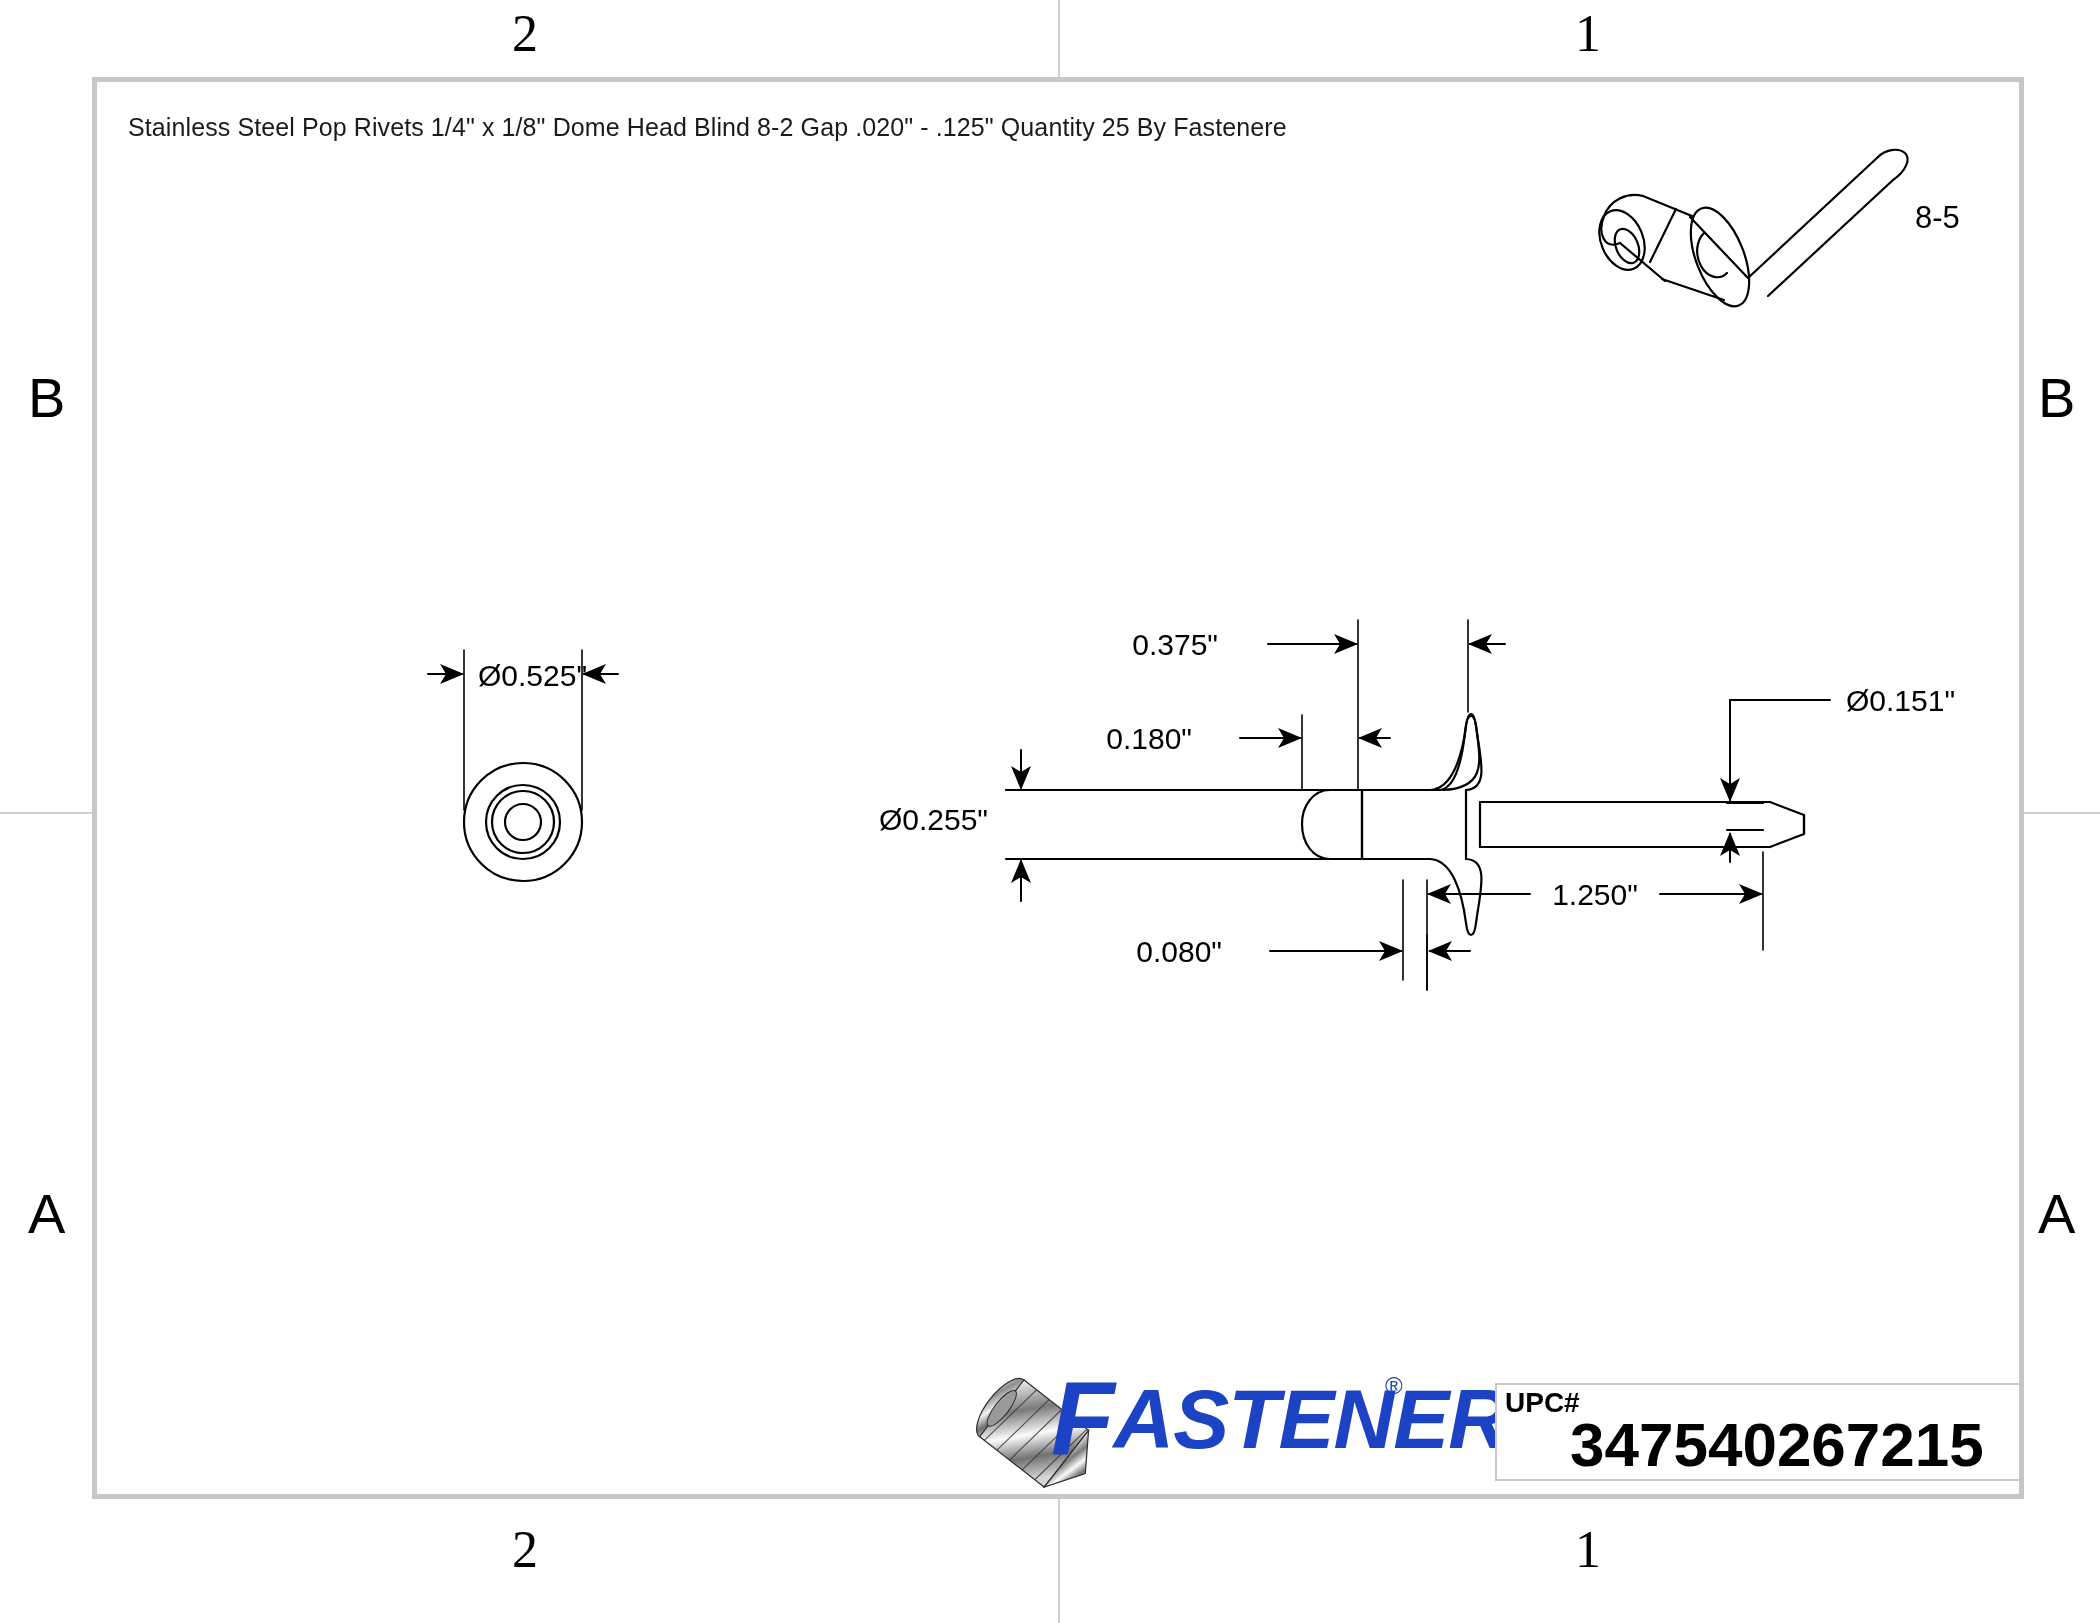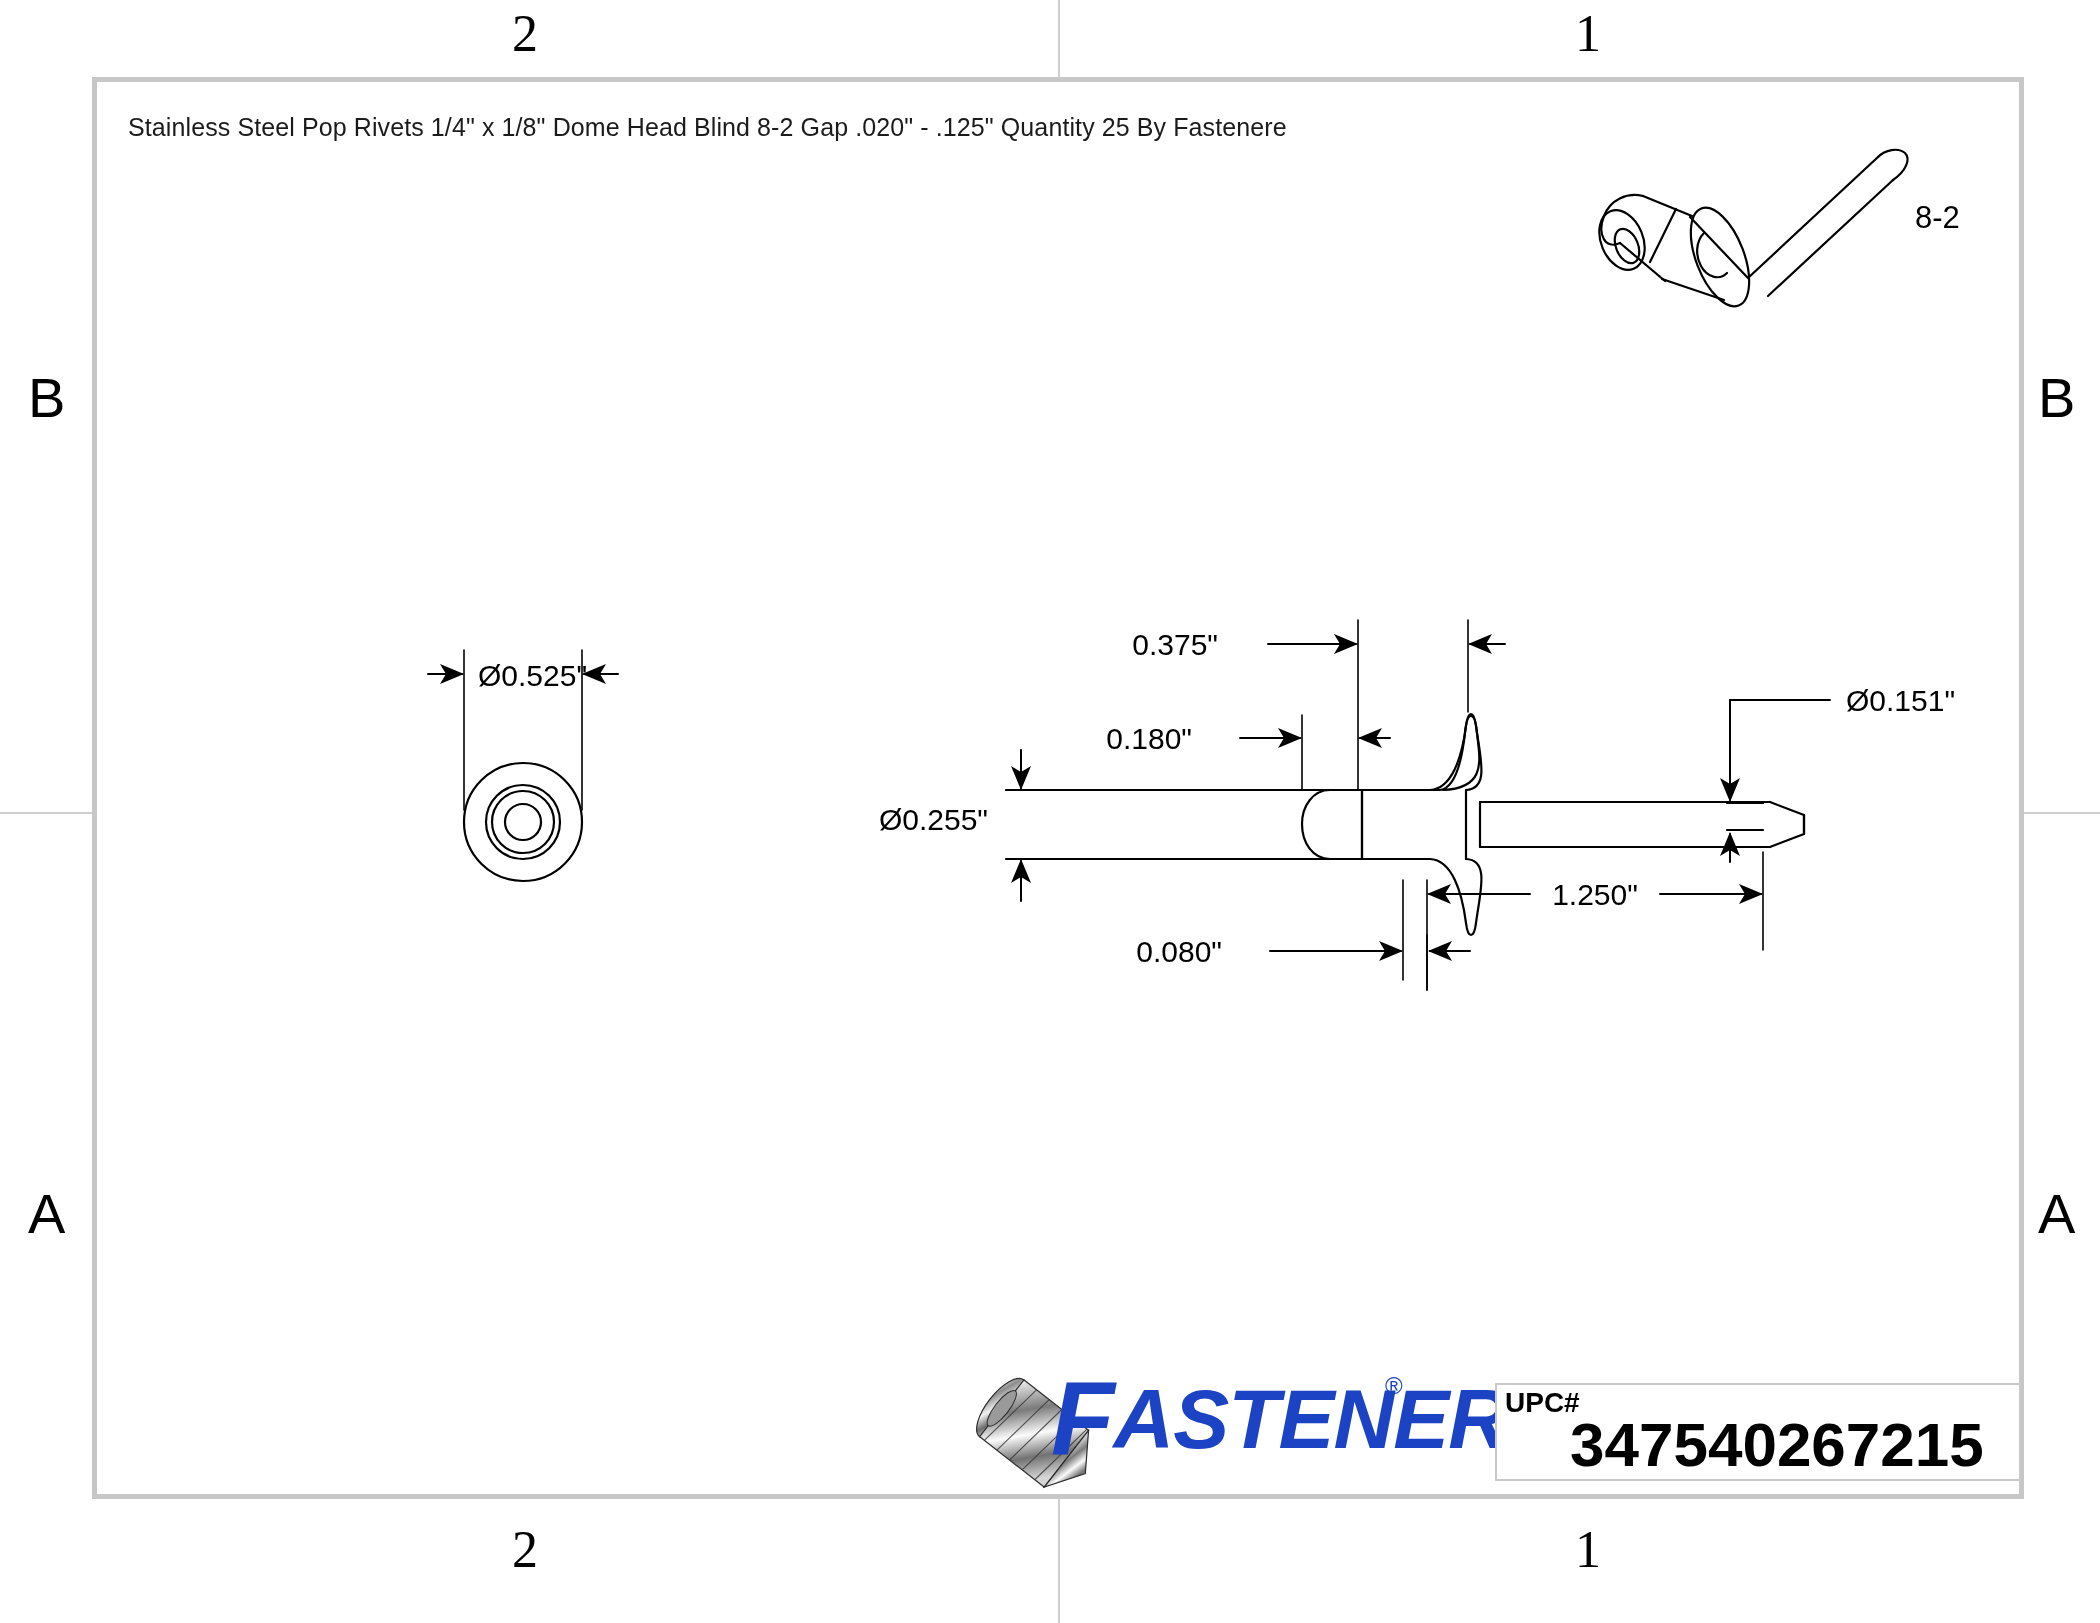--- a/index.html
+++ b/index.html
@@ -342,21 +342,21 @@
 
     <text id="t-front-dia" x="478" y="686" font-size="30">Ø0.525"</text>
     <text id="t-0375" x="1218" y="655" font-size="30" text-anchor="end">0.375"</text>
     <text id="t-0180" x="1192" y="749" font-size="30" text-anchor="end">0.180"</text>
     <text id="t-0255" x="988" y="830" font-size="30" text-anchor="end">Ø0.255"</text>
     <text id="t-0080" x="1222" y="962" font-size="30" text-anchor="end">0.080"</text>
     <text id="t-1250" x="1595" y="905" font-size="30" text-anchor="middle">1.250"</text>
     <text id="t-0151" x="1846" y="711" font-size="30">Ø0.151"</text>
   </svg>
 
-  <div id="iso-label">8-2</div>
+  <div id="iso-label">8-5</div>
 
   <div id="logo-block">
 
     <svg width="200" height="140" viewBox="0 0 200 140" style="position:absolute;left:0;top:0;">
       <defs>
         <linearGradient id="chrome" x1="0" y1="0" x2="1" y2="1">
           <stop offset="0%" stop-color="#fdfdfd"></stop>
           <stop offset="22%" stop-color="#8d8d8d"></stop>
           <stop offset="44%" stop-color="#f2f2f2"></stop>
           <stop offset="64%" stop-color="#6d6d6d"></stop>

